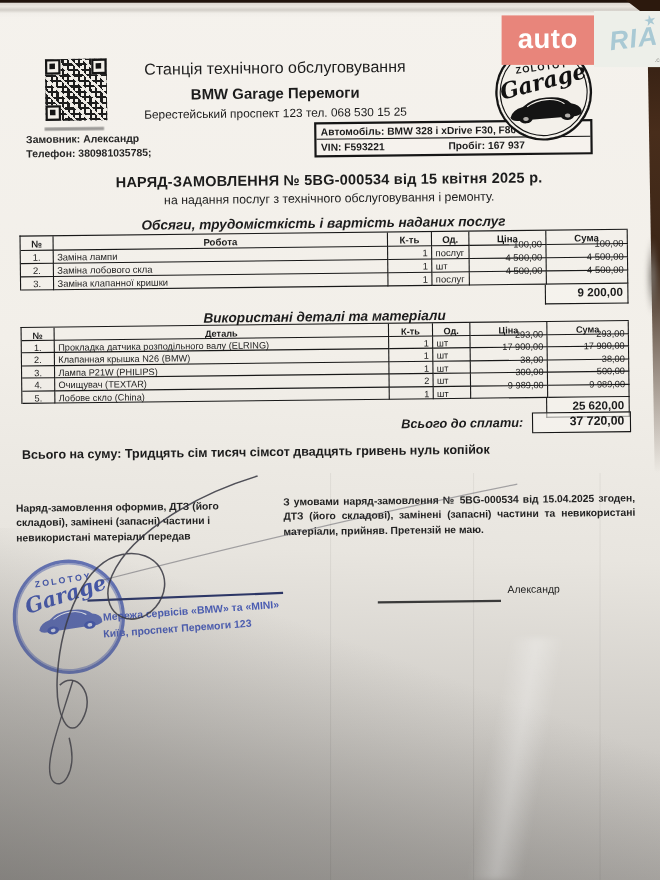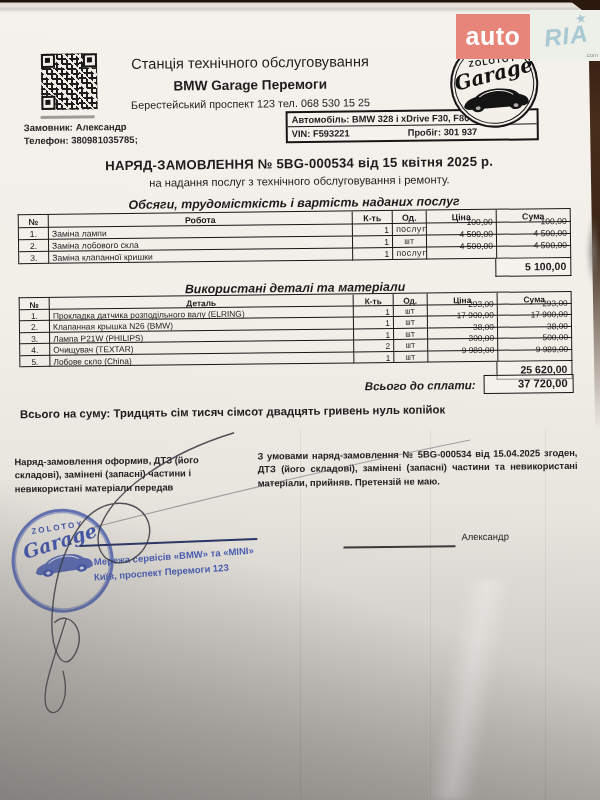--- a/index.html
+++ b/index.html
@@ -84,21 +84,21 @@
 
   
   .tbl { position:absolute; left:18px; width:553px; }
   .tbl-svc { top:211px; } .tbl-parts { top:294px; }
   .tgrid { display:grid; grid-template-columns:30px 1fr 40px 34px 70px 74px; border-top:1.6px solid #181818; border-left:1.6px solid #181818; }
   .td { border-right:1.2px solid #181818; border-bottom:1.2px solid #181818; font-size:8.6px; padding:1px 3px 0; height:12px; overflow:visible; white-space:nowrap; }
   .tbl-parts .td { height:11.5px; font-size:8.4px; }
   .th { font-weight:700; text-align:center; height:13px; font-size:8.8px; padding-top:1.5px; }
   .c-num { text-align:center; }
   .c-qty { text-align:right; }
-  .c-unit { text-align:center;font-family:Liberation Mono, monospace; }
+  .c-unit { text-align:left; }
   .c-price,.c-sum { text-align:right; }
   .up { display:inline-block; transform:translateY(-7px);text-align:right; }
   .ttotal { display:flex; justify-content:flex-end; }
   .ttotal-box { width:75.6px; border:1.6px solid #181818; border-top:none; padding:2px 4px 3px; font-weight:700; font-size:10.6px; text-align:right; background:rgba(248,245,240,.5); }
 
   
   .due-row { position:absolute; left:18px; top:377px; width:554px; display:flex; justify-content:flex-end; align-items:center; gap:8px; }
   .due-label { font-size:11.6px; font-weight:700; font-style:italic; }
   .due-box { width:90px; border:1.8px solid #151515; padding:2px 5px 3px; font-size:11.2px; font-weight:700; text-align:right; background:rgba(248,245,240,.55); }
   .words { position:absolute; left:18px; top:405px; width:560px; font-size:11.4px; font-weight:700; white-space:nowrap; }
@@ -115,21 +115,21 @@
     box-shadow:inset 0 0 0 2px #f3f0ea, inset 0 0 0 3px #141414;
     display:flex; flex-direction:column; align-items:center; padding-top:8px;
     transform:rotate(-4deg); z-index:5;
   }
   .glogo-est { font-size:4.5px; font-weight:700; letter-spacing:1.5px; color:#141414; }
   .glogo-zol { font-size:8.5px; font-weight:700; letter-spacing:1px; color:#141414; transform:rotate(-3deg); margin-top:1px; }
   .glogo-scr { font-family:"DejaVu Serif", serif; font-style:italic; font-weight:700; font-size:20px; color:#121212; transform:rotate(-10deg); margin-top:-4px; }
 
   
   .wm { position:absolute; left:456px; top:10px; display:flex; z-index:30; }
-  .wm-auto { width:74px; height:45px; margin-top:4px; background:#e8857b; color:#fff; font-weight:700; font-size:25px; display:flex; align-items:center; justify-content:center; letter-spacing:.5px; }
+  .wm-auto { width:84px; height:45px; margin-top:4px; background:#e8857b; color:#fff; font-weight:700; font-size:25px; display:flex; align-items:center; justify-content:center; letter-spacing:.5px; }
   .wm-ria { width:72px; height:51px; background:#edefe9; position:relative; display:flex; align-items:center; justify-content:center; }
   .ria-text { font-weight:700; font-style:italic; font-size:24px; color:#a9c9d4; transform:rotate(-7deg); letter-spacing:1px; }
   .ria-star { position:absolute; top:1px; right:15px; color:#a9c9d4; font-size:13px; transform:rotate(-12deg); }
   .ria-com { position:absolute; bottom:3px; right:4px; font-size:6px; color:#8d8d88; }
 
   
   .stamp {
     position:absolute; left:8px; top:506px; width:102px; height:104px; border-radius:50%;
     border:3px solid rgba(66,86,170,.8);
     box-shadow:inset 0 0 0 1.5px rgba(66,86,170,.45);
@@ -182,21 +182,21 @@
       <ellipse cx="56" cy="21" rx="6" ry="4" fill="#141414"></ellipse>
       <ellipse cx="18" cy="21" rx="2.5" ry="1.8" fill="#f3f0ea" opacity=".7"></ellipse>
       <ellipse cx="56" cy="21" rx="2.5" ry="1.8" fill="#f3f0ea" opacity=".7"></ellipse>
     </svg>
   </div>
 
   <div class="vbox">
     <div class="vbox-r1">Автомобіль: BMW 328 i xDrive F30, F80</div>
     <div class="vbox-r2">
       <span>VIN: F593221</span>
-      <span class="vbox-mil">Пробіг: 301 937</span>
+      <span class="vbox-mil">Пробіг: 167 937</span>
     </div>
   </div>
 
   <div class="order-title">НАРЯД-ЗАМОВЛЕННЯ № 5BG-000534 від 15 квітня 2025 р.</div>
   <div class="order-sub">на надання послуг з технічного обслуговування і ремонту.</div>
 
   <div class="sec-title sec-1">Обсяги, трудомісткість і вартість наданих послуг</div>
   <div class="tbl tbl-svc">
     <div class="tgrid">
       <div class="td th">№</div>
@@ -221,21 +221,21 @@
       <div class="td c-sum"><span class="up">4 500,00</span></div>
 
       <div class="td c-num">3.</div>
       <div class="td c-name">Заміна клапанної кришки</div>
       <div class="td c-qty">1</div>
       <div class="td c-unit">послуг</div>
       <div class="td c-price"><span class="up">4 500,00</span></div>
       <div class="td c-sum"><span class="up">4 500,00</span></div>
     </div>
     <div class="ttotal">
-        <div class="ttotal-box">5 100,00</div>
+        <div class="ttotal-box">9 200,00</div>
       </div>
   </div>
 
   <div class="sec-title sec-2">Використані деталі та матеріали</div>
   <div class="tbl tbl-parts">
     <div class="tgrid">
       <div class="td th">№</div>
       <div class="td th">Деталь</div>
       <div class="td th">К-ть</div>
       <div class="td th">Од.</div>

